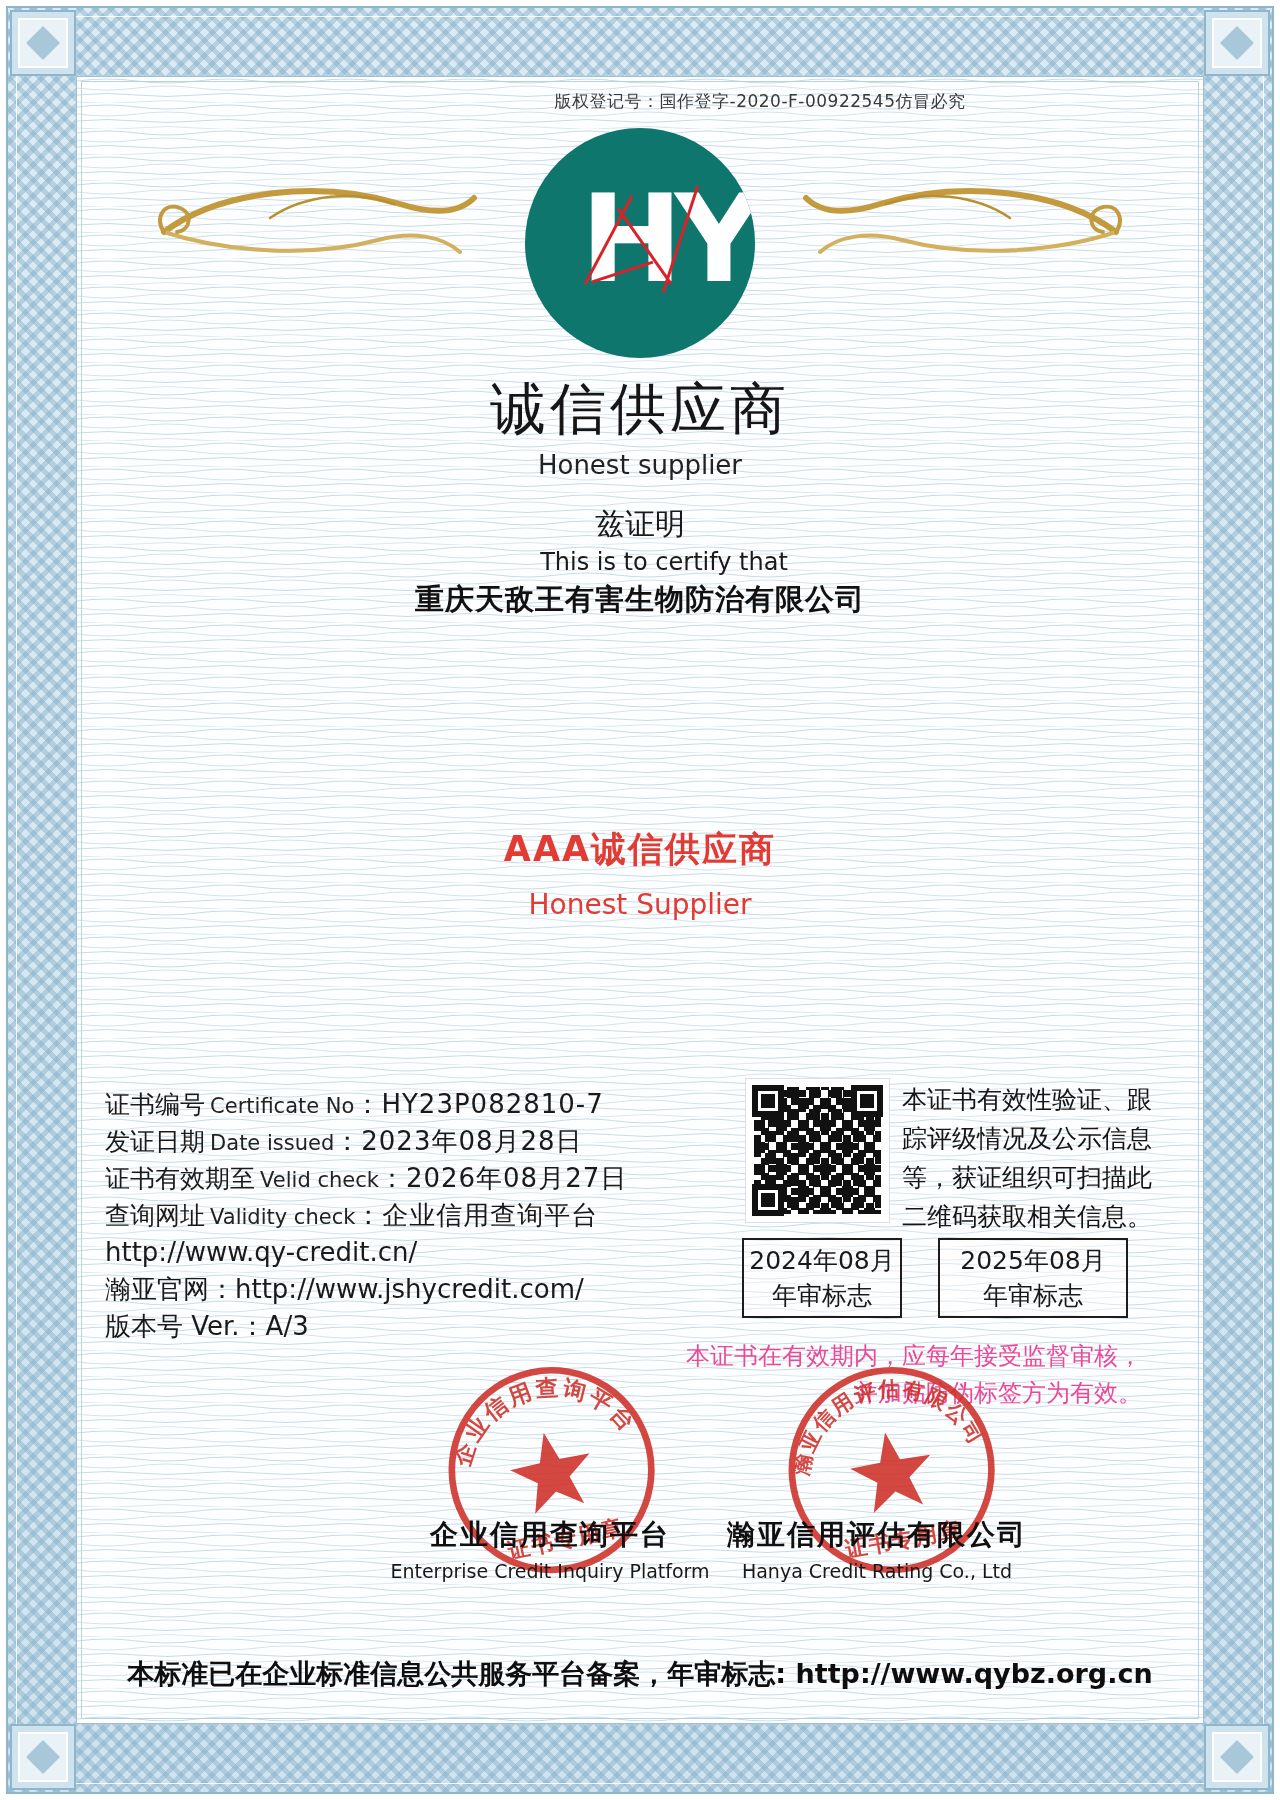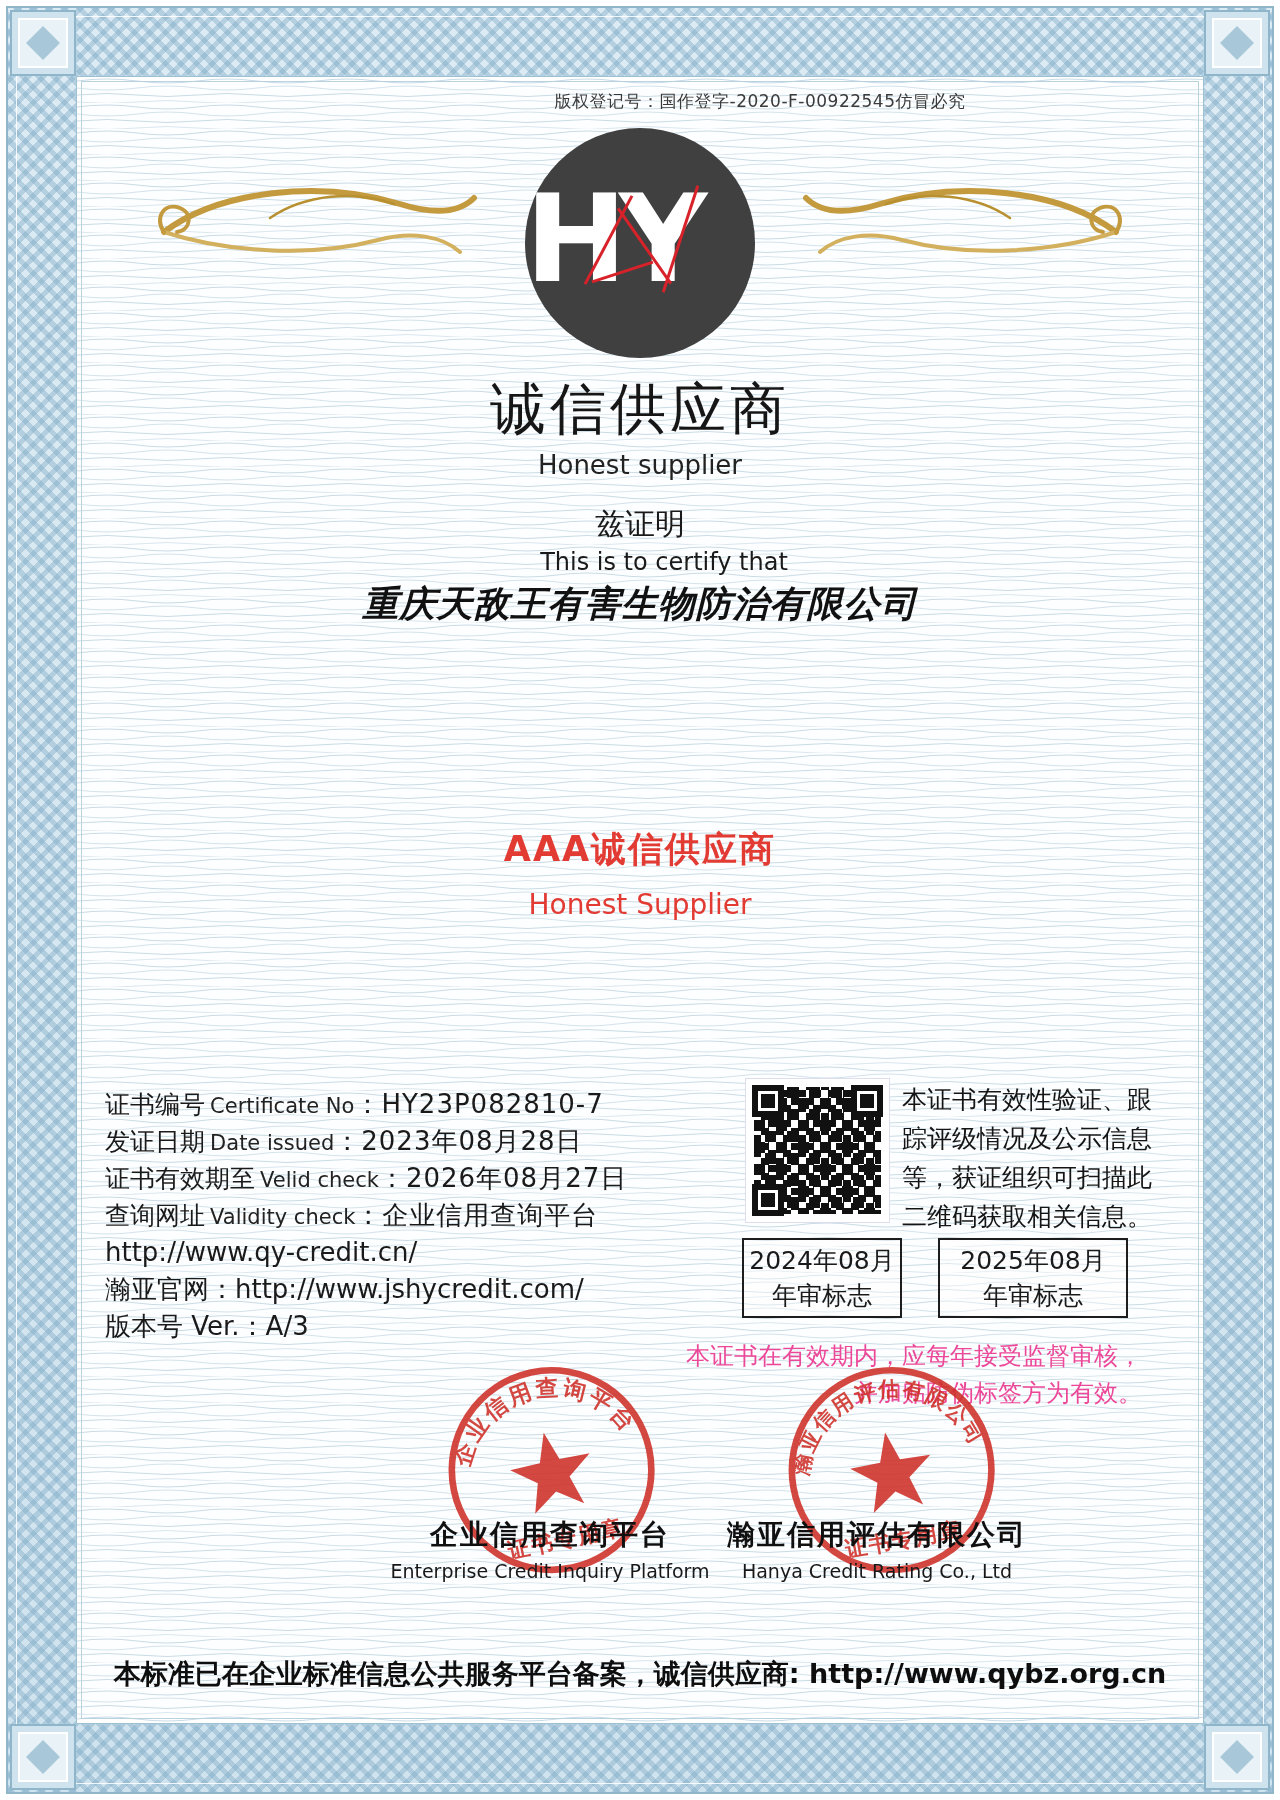--- a/index.html
+++ b/index.html
@@ -24,38 +24,38 @@
     box-shadow:inset 0 0 0 4px #ffffff, inset 0 0 0 5px #b8d2e0;}
   .sheet svg.gw{position:absolute;inset:0;width:100%;height:100%;opacity:.75;}
 
   .content{position:absolute;inset:0;z-index:5;color:#1a1a1a;}
   .abs{position:absolute;}
   .ctr{left:0;width:100%;text-align:center;}
 
   .copyright{top:90px;font-size:17px;color:#3a3a3a;padding-left:120px;letter-spacing:.5px;}
 
   
-  .logo{left:525px;top:128px;width:230px;height:230px;border-radius:50%;background:#404040;
-    display:flex;align-items:center;justify-content:flex-start;overflow:hidden;}
+  .logo{left:525px;top:128px;width:230px;height:230px;border-radius:50%;background:#0f766e;
+    display:flex;align-items:center;justify-content:flex-end;overflow:hidden;}
   .logo .mono{font-size:122px;font-weight:bold;color:#ffffff;letter-spacing:-8px;line-height:1;transform:translateY(-4px);}
   .crack{position:absolute;background:#d8222a;width:3px;}
   .crack.c1{height:100px;left:82px;top:62px;transform:rotate(28deg);}
   .crack.c2{height:92px;left:118px;top:72px;transform:rotate(-35deg);}
   .crack.c3{height:112px;left:154px;top:55px;transform:rotate(18deg);}
   .crack.c4{height:64px;left:96px;top:112px;transform:rotate(72deg);}
 
   .flourish{top:172px;width:330px;height:110px;}
   .flourish.left{left:150px;}
   .flourish.right{left:800px;transform:scaleX(-1);}
 
   .title-cn{top:372px;font-size:56px;letter-spacing:4px;color:#161616;}
   .title-en{top:450px;font-size:26px;color:#222;}
   .certify-cn{top:504px;font-size:30px;}
   .certify-en{top:548px;font-size:24px;margin-left:24px;}
-  .company{top:580px;font-size:36px;font-weight:bold;letter-spacing:1px;color:#111;font-style:italic;}
+  .company{top:580px;font-size:29px;font-weight:bold;letter-spacing:1px;color:#111;}
   .credit-line{top:630px;font-size:24px;}
   .addr-line{top:662px;font-size:24px;}
 
   .rating-cn{top:826px;font-size:35px;font-weight:600;color:#e23b33;letter-spacing:2px;}
   .rating-en{top:888px;font-size:28px;color:#e23b33;}
 
   
   .details{left:105px;top:1086px;line-height:37px;white-space:nowrap;}
   .details .row{height:37px;}
   .details .cn{font-size:25px;margin-top:12px;}
@@ -239,16 +239,16 @@
 
     <div class="abs issuer il">
       <div class="cn">企业信用查询平台</div>
       <div class="en">Enterprise Credit Inquiry Platform</div>
     </div>
     <div class="abs issuer ir">
       <div class="cn">瀚亚信用评估有限公司</div>
       <div class="en">Hanya Credit Rating Co., Ltd</div>
     </div>
 
-    <div class="abs ctr footer-line">本标准已在企业标准信息公共服务平台备案，诚信供应商: http://www.qybz.org.cn</div>
+    <div class="abs ctr footer-line">本标准已在企业标准信息公共服务平台备案，年审标志: http://www.qybz.org.cn</div>
 
   </div>
 </div>
 
 </body></html>

